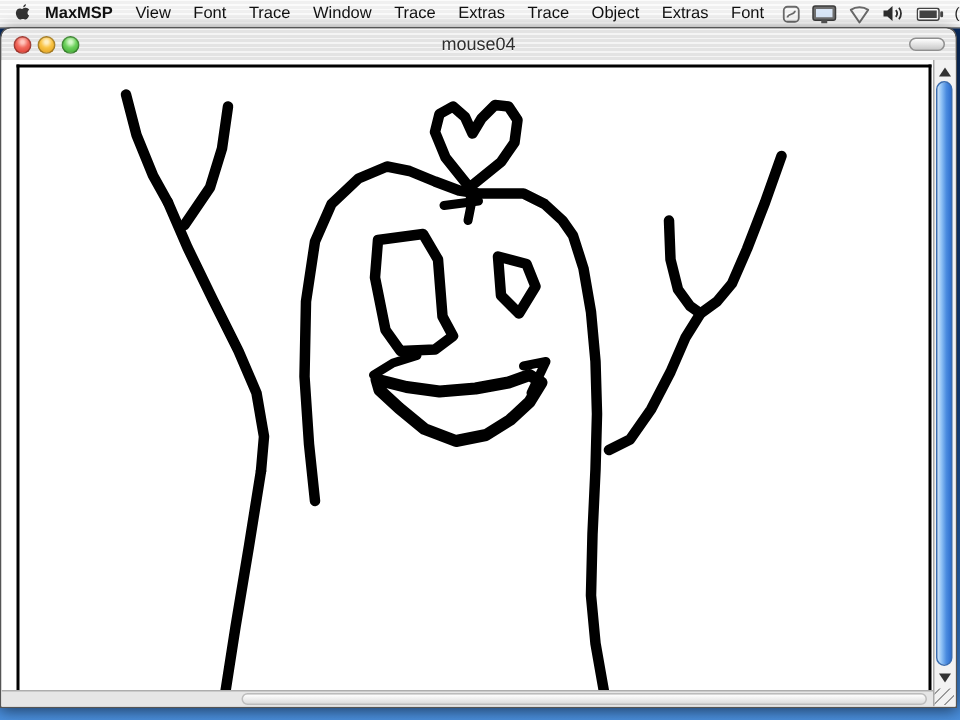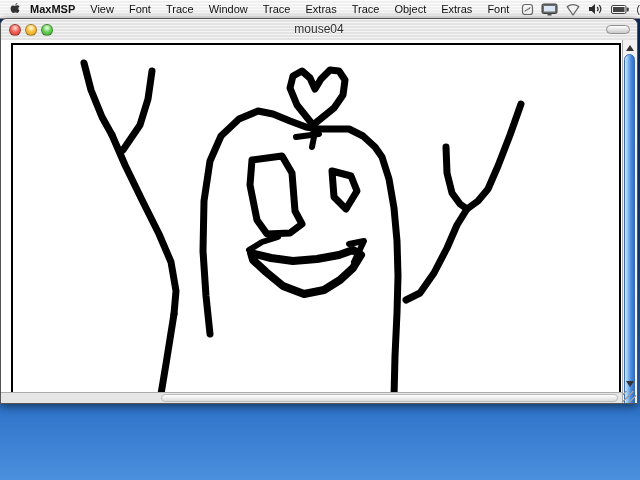--- a/index.html
+++ b/index.html
@@ -13,21 +13,21 @@
     border-bottom:1px solid #8e8e8e;display:flex;align-items:center;
     padding:0 4px 0 9px;box-sizing:border-box;font-size:11px;color:#111;}
   .menu-item{margin-right:9px;padding:0 3px;white-space:nowrap;cursor:default;}
   .menu-item.app{font-weight:bold;}
   .apple{margin-right:6px;display:flex;align-items:center;}
   .mstatus{margin-left:auto;display:flex;align-items:center;gap:7px;}
   .mstatus svg{display:block;}
   .battery-text{font-size:10px;color:#222;}
 
   
-  .window{position:absolute;left:0;top:18px;width:638px;height:386px;
+  .window{position:absolute;left:0;top:18px;width:638px;height:454px;
     background:#fff;border-radius:7px 7px 0 0;
     box-shadow:0 2px 10px rgba(0,0,0,.55);border:1px solid #555;box-sizing:border-box;}
   .titlebar{position:absolute;left:0;top:0;right:0;height:21px;
     background:repeating-linear-gradient(180deg,#f4f4f4 0 1px,#e3e3e3 1px 3px);
     border-bottom:1px solid #959595;border-radius:7px 7px 0 0;}
   .title{position:absolute;left:0;right:0;top:3px;text-align:center;
     font-size:12px;color:#2e2e2e;text-shadow:0 1px 0 rgba(255,255,255,.8);}
   .lights{position:absolute;left:8px;top:5px;display:flex;gap:4px;}
   .light{width:12px;height:12px;border-radius:50%;border:1px solid rgba(0,0,0,.3);
     box-sizing:border-box;}

